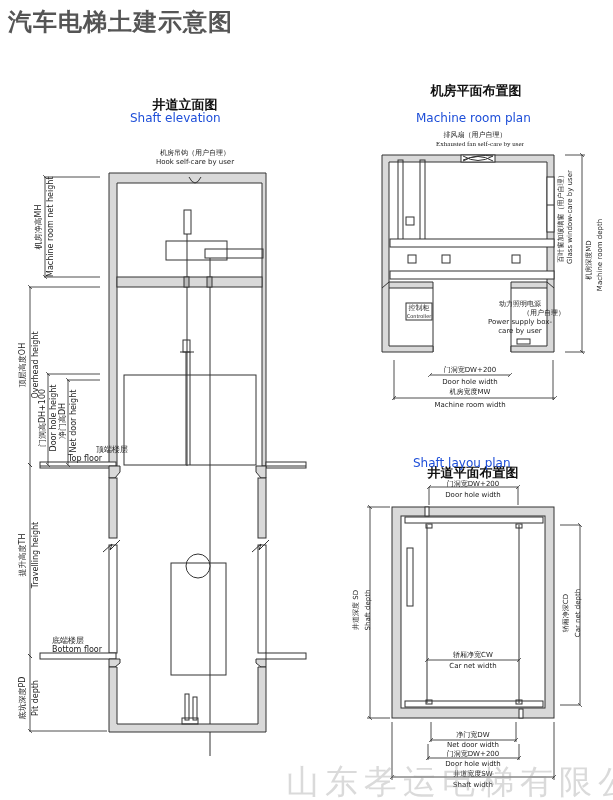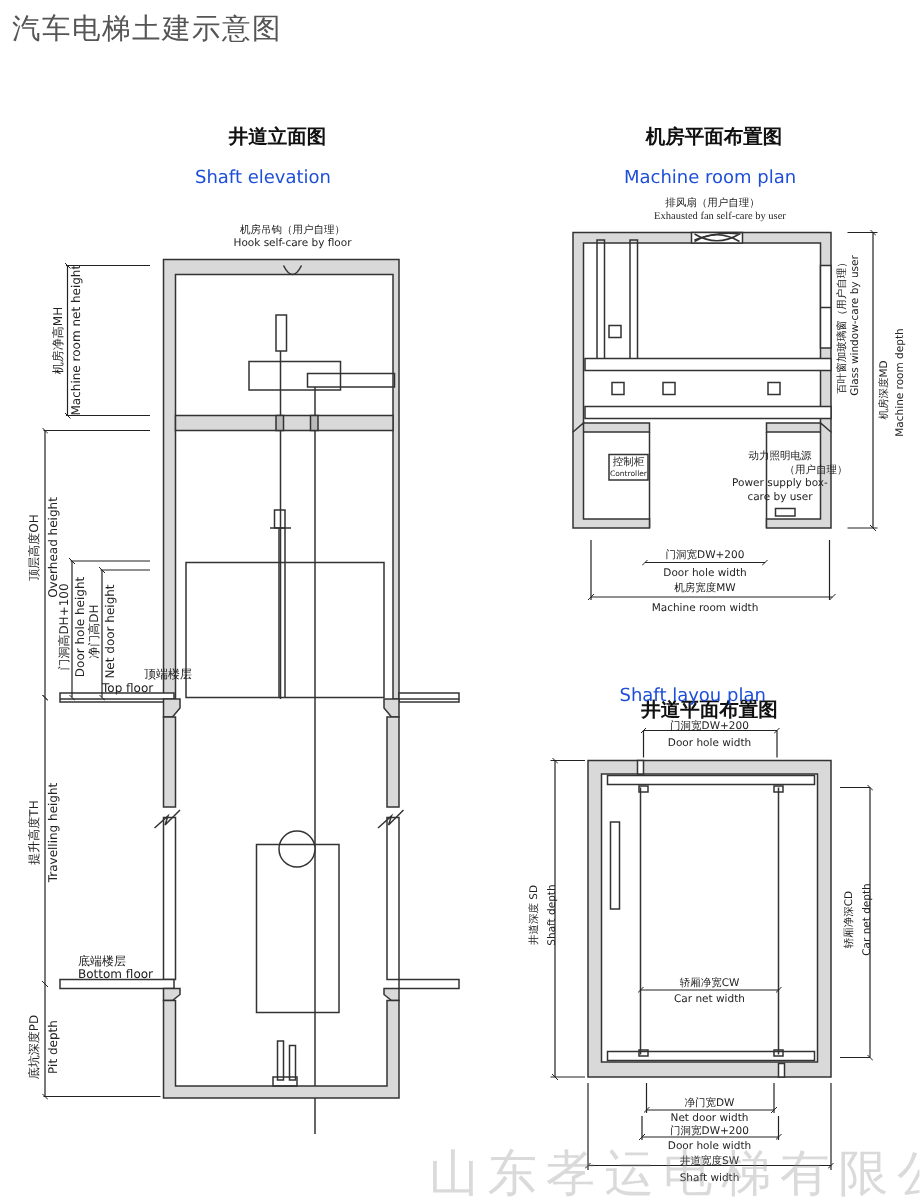--- a/index.html
+++ b/index.html
@@ -1,18 +1,18 @@
 <!DOCTYPE html>
 <html><head>
 <meta charset="utf-8">
 <style>
   html, body { margin:0; padding:0; background:#ffffff; }
   body { width:613px; height:800px; position:relative; overflow:hidden; font-family:"DejaVu Sans", sans-serif; color:#222; }
   .abs { position:absolute; white-space:nowrap; }
-  .page-title { left:8px; top:6px; font-size:19px; color:#555; letter-spacing:1px; font-weight:400; }
+  .page-title { left:8px; top:6px; font-size:24px; color:#555; letter-spacing:1px; font-weight:700; }
   .sec-title-cn { font-weight:bold; font-size:13px; color:#111; text-align:center; }
   .sec-title-en { font-size:12px; color:#1d4ed8; }
   .lbl { font-size:8px; color:#222; line-height:9px; }
   .lbl-sm { font-size:7px; color:#222; line-height:8px; text-align:center; }
   .vert { transform-origin:0 0; transform:rotate(-90deg); text-align:center; }
   .watermark { left:286px; top:760px; font-size:33px; color:rgba(150,150,150,0.35); letter-spacing:6px; font-weight:300; }
   svg { position:absolute; left:0; top:0; }
 </style>
 </head>
 <body>
@@ -156,24 +156,24 @@
     <line x1="516" y1="722" x2="516" y2="742"></line>
     <line x1="428" y1="758" x2="519" y2="758" marker-start="url(#tick)" marker-end="url(#tick)"></line>
     <line x1="428" y1="744" x2="428" y2="760"></line>
     <line x1="519" y1="744" x2="519" y2="760"></line>
     <line x1="392" y1="777" x2="554" y2="777" marker-start="url(#tick)" marker-end="url(#tick)"></line>
     <line x1="392" y1="722" x2="392" y2="780"></line>
     <line x1="554" y1="722" x2="554" y2="780"></line>
   </g>
 </svg>
 
-<div class="abs sec-title-cn" style="left:140px;top:82px;width:90px;text-align:center;">井道立面图</div>
+<div class="abs sec-title-cn" style="left:140px;top:96px;width:90px;text-align:center;">井道立面图</div>
 <div class="abs sec-title-en" style="left:130px;top:111px;width:110px;">Shaft elevation</div>
 <div class="abs lbl-sm" style="left:140px;top:149px;width:110px;">机房吊钩（用户自理）</div>
-<div class="abs lbl-sm" style="left:140px;top:158px;width:110px;">Hook self-care by floor</div>
+<div class="abs lbl-sm" style="left:140px;top:158px;width:110px;">Hook self-care by user</div>
 
 <div class="abs lbl vert" style="left:34px;top:277px;width:100px;">机房净高MH</div>
 <div class="abs lbl vert" style="left:46px;top:277px;width:100px;">Machine room net height</div>
 
 <div class="abs lbl vert" style="left:18px;top:420px;width:110px;">顶层高度OH</div>
 <div class="abs lbl vert" style="left:31px;top:420px;width:110px;">Overhead height</div>
 <div class="abs lbl vert" style="left:38px;top:462px;width:88px;">门洞高DH+100</div>
 <div class="abs lbl vert" style="left:49px;top:462px;width:88px;">Door hole height</div>
 <div class="abs lbl vert" style="left:58px;top:462px;width:82px;">净门高DH</div>
 <div class="abs lbl vert" style="left:69px;top:462px;width:82px;">Net door height</div>

